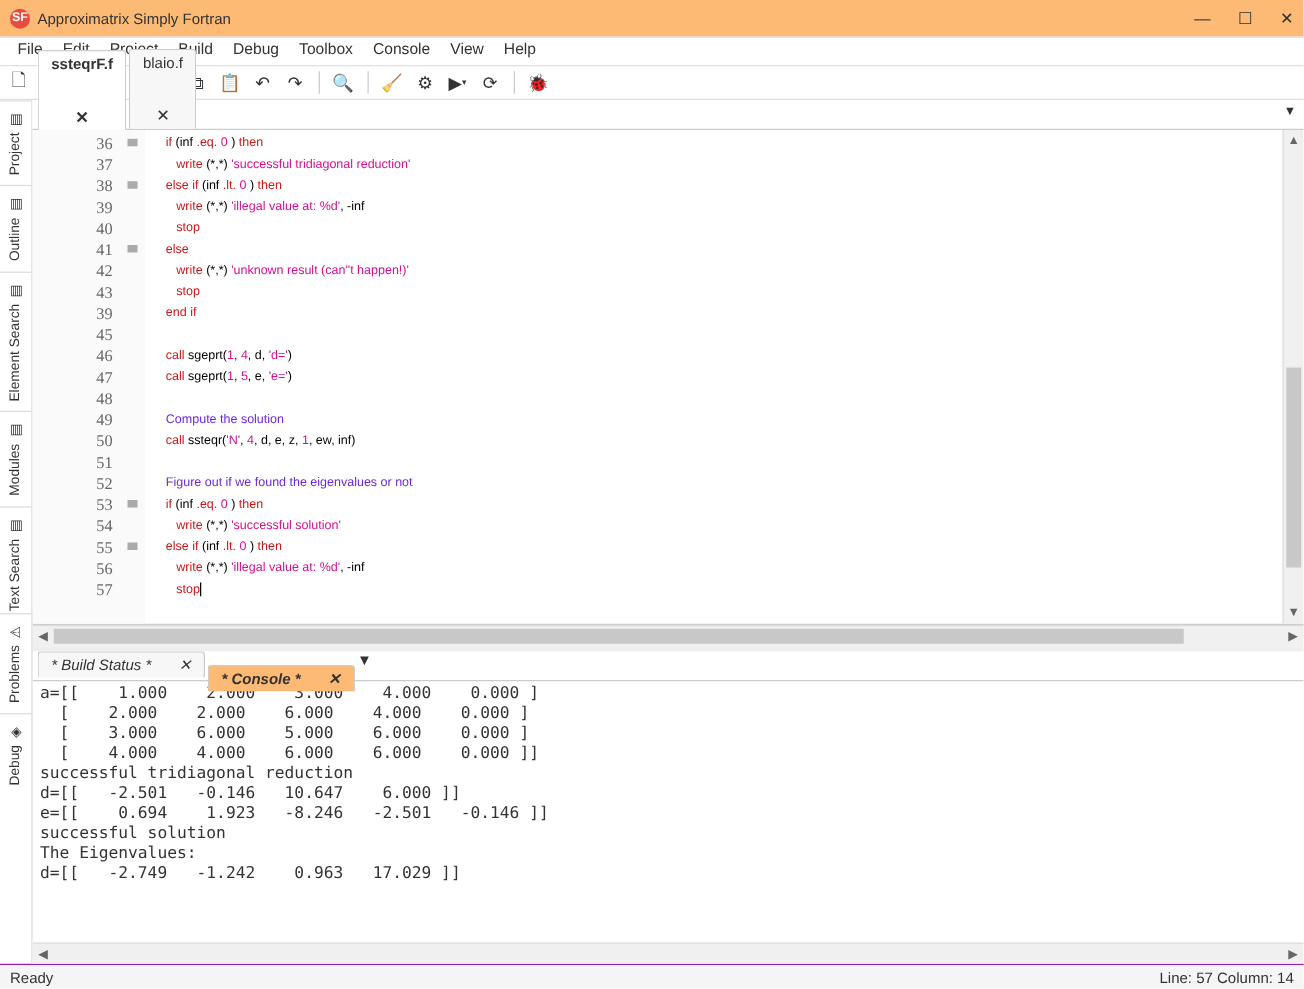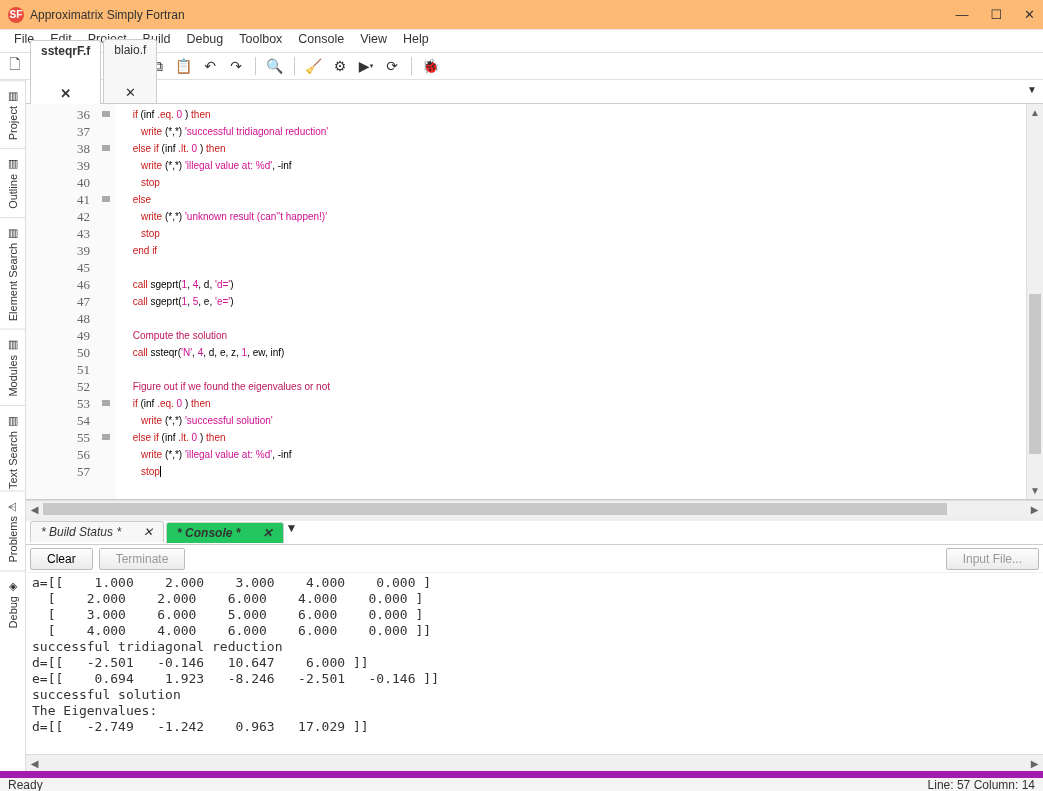--- a/index.html
+++ b/index.html
@@ -27,40 +27,40 @@
 .editor-tabs .dropdown-arrow { position:absolute; right:6px; top:4px; cursor:pointer; font-size:10px;}
 .editor-area { flex:1 1 auto; display:flex; overflow:hidden; border-bottom:1px solid #ccc; position:relative;}
 .gutter { width:90px; background:#fafafa; font-family:Consolas,monospace; font-size:13px; text-align:right; padding-top:2px; color:#666; user-select:none;}
 .gutter .ln { height:17px; line-height:17px; padding-right:26px; position:relative;font-family:Liberation Serif, serif;}
 .gutter .ln .fold { position:absolute; right:6px; top:5px; width:8px; height:6px; background:#aaa; }
 .code { flex:1; font-family:Liberation Sans, sans-serif; font-size:10px; padding-top:2px; overflow:auto; white-space:pre; color:#000; line-height:17px;}
 .code .line { height:17px; }
 .kw { color:#c81818; }
 .str { color:#d01090; }
 .num { color:#d01090; }
-.cmnt { color:#be185d; }
+.cmnt { color:#6d28d9; }
 .cursor-mark { border-right:1px solid #000; }
 .vscroll { width:17px; background:#f0f0f0; border-left:1px solid #ddd; position:relative;}
 .vscroll .arrow { position:absolute; left:0; width:100%; height:17px; display:flex; align-items:center; justify-content:center; color:#666; font-size:10px;}
 .vscroll .thumb { position:absolute; left:2px; right:2px; background:#c8c8c8;}
 .hscroll { height:17px; background:#f0f0f0; border-top:1px solid #ddd; display:flex; align-items:center;}
 .hscroll .arrow { width:17px; text-align:center; color:#666; font-size:10px;}
 .hscroll .track { flex:1; height:100%; position:relative;}
 .hscroll .thumb { position:absolute; top:2px; bottom:2px; background:#c8c8c8;}
 .splitter { height:4px; background:#eee; cursor:row-resize;}
 .bottom-panel { flex:0 0 250px; display:flex; overflow:hidden; }
 .console-tabs { height:24px; display:flex; align-items:flex-start; padding-left:4px; gap:2px; border-bottom:1px solid #ccc; position:relative;}
 .console-tab { display:flex; align-items:center; padding:3px 10px; border:1px solid #ccc; border-bottom:none; border-radius:3px 3px 0 0; background:#f7f7f7; font-size:12px; cursor:pointer; gap:22px; font-style:italic;}
-.console-tab.active { background:#22c55e; font-weight:bold; position:relative; top:1px;font-style:italic;}
+.console-tab.active { background:#fdba74; font-weight:bold; position:relative; top:11px;font-style:italic;}
 .console-toolbar { height:28px; display:flex; align-items:center; padding:0 4px; gap:6px; border-bottom:1px solid #f0f0f0;}
 .console-toolbar button { padding:3px 16px; font-size:12px; border:1px solid #bbb; background:linear-gradient(#fdfdfd,#ebebeb); cursor:pointer; border-radius:2px;}
 .console-toolbar button:disabled { color:#999; }
 .console-toolbar .right-btn { margin-left:auto; }
 .console-out { flex:1; font-family:Consolas,monospace; font-size:13px; padding:2px 6px; white-space:pre; overflow:auto; line-height:16px;}
-.statusbar { height:20px; background:#f5f5f5; border-top:7px solid #a21caf; display:flex; align-items:center; padding:0 8px; font-size:12px; color:#333;}
+.statusbar { height:20px; background:#f5f5f5; border-top:1px solid #a21caf; display:flex; align-items:center; padding:0 8px; font-size:12px; color:#333;}
 .statusbar .right { margin-left:auto; }
 .problems-sidebar { width:26px; display:flex; flex-direction:column; border-right:1px solid #ddd;}
 </style>
 </head>
 <body>
 
 <div class="titlebar">
   <div class="app-icon">SF</div>
   <div class="title">Approximatrix Simply Fortran</div>
   <div class="win-controls">
@@ -189,25 +189,20 @@
           <div class="console-tab">
               <span>* Build Status *</span>
               <span class="close">✕</span>
             </div>
             <div class="console-tab active">
               <span>* Console *</span>
               <span class="close">✕</span>
             </div>
             <span class="dropdown-arrow">▼</span>
         </div>
-        <div class="console-toolbar">
-          <button>Clear</button>
-          <button disabled="">Terminate</button>
-          <button disabled="" class="right-btn">Input File...</button>
-        </div>
         <div class="console-out">a=[[    1.000    2.000    3.000    4.000    0.000 ]
   [    2.000    2.000    6.000    4.000    0.000 ]
   [    3.000    6.000    5.000    6.000    0.000 ]
   [    4.000    4.000    6.000    6.000    0.000 ]]
 successful tridiagonal reduction
 d=[[   -2.501   -0.146   10.647    6.000 ]]
 e=[[    0.694    1.923   -8.246   -2.501   -0.146 ]]
 successful solution
 The Eigenvalues:
 d=[[   -2.749   -1.242    0.963   17.029 ]]</div>

